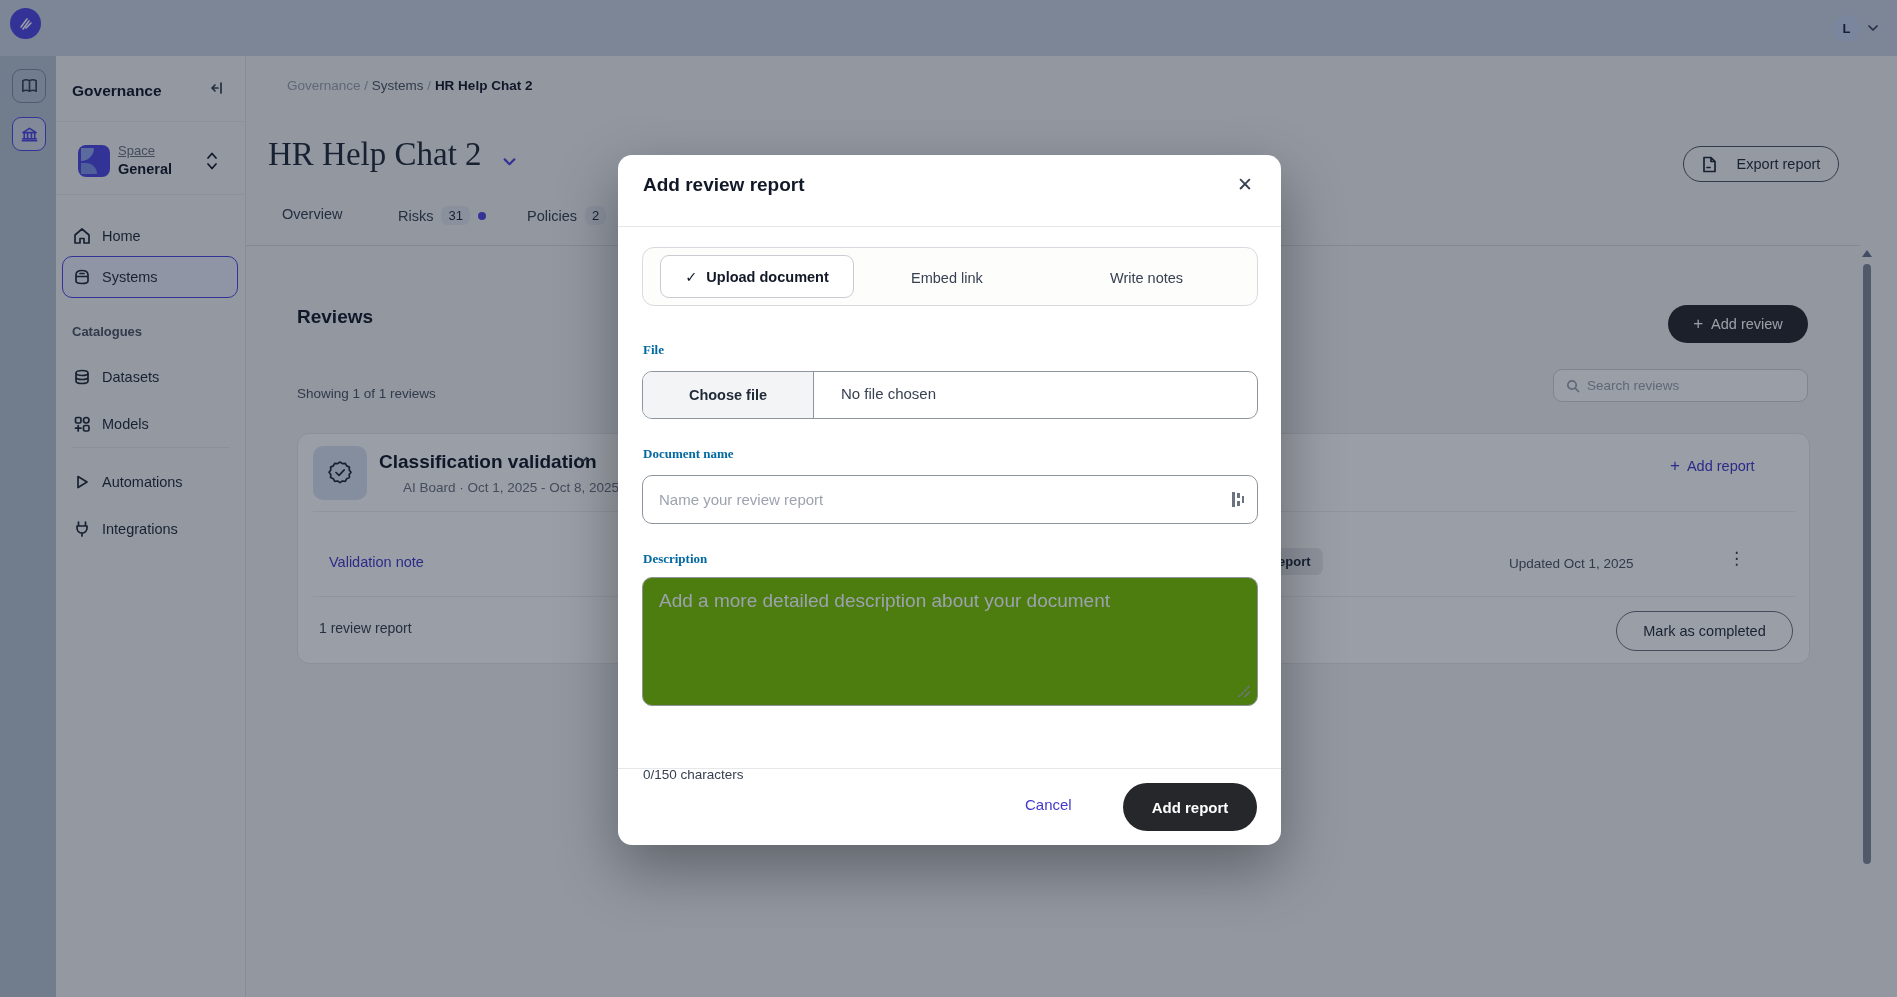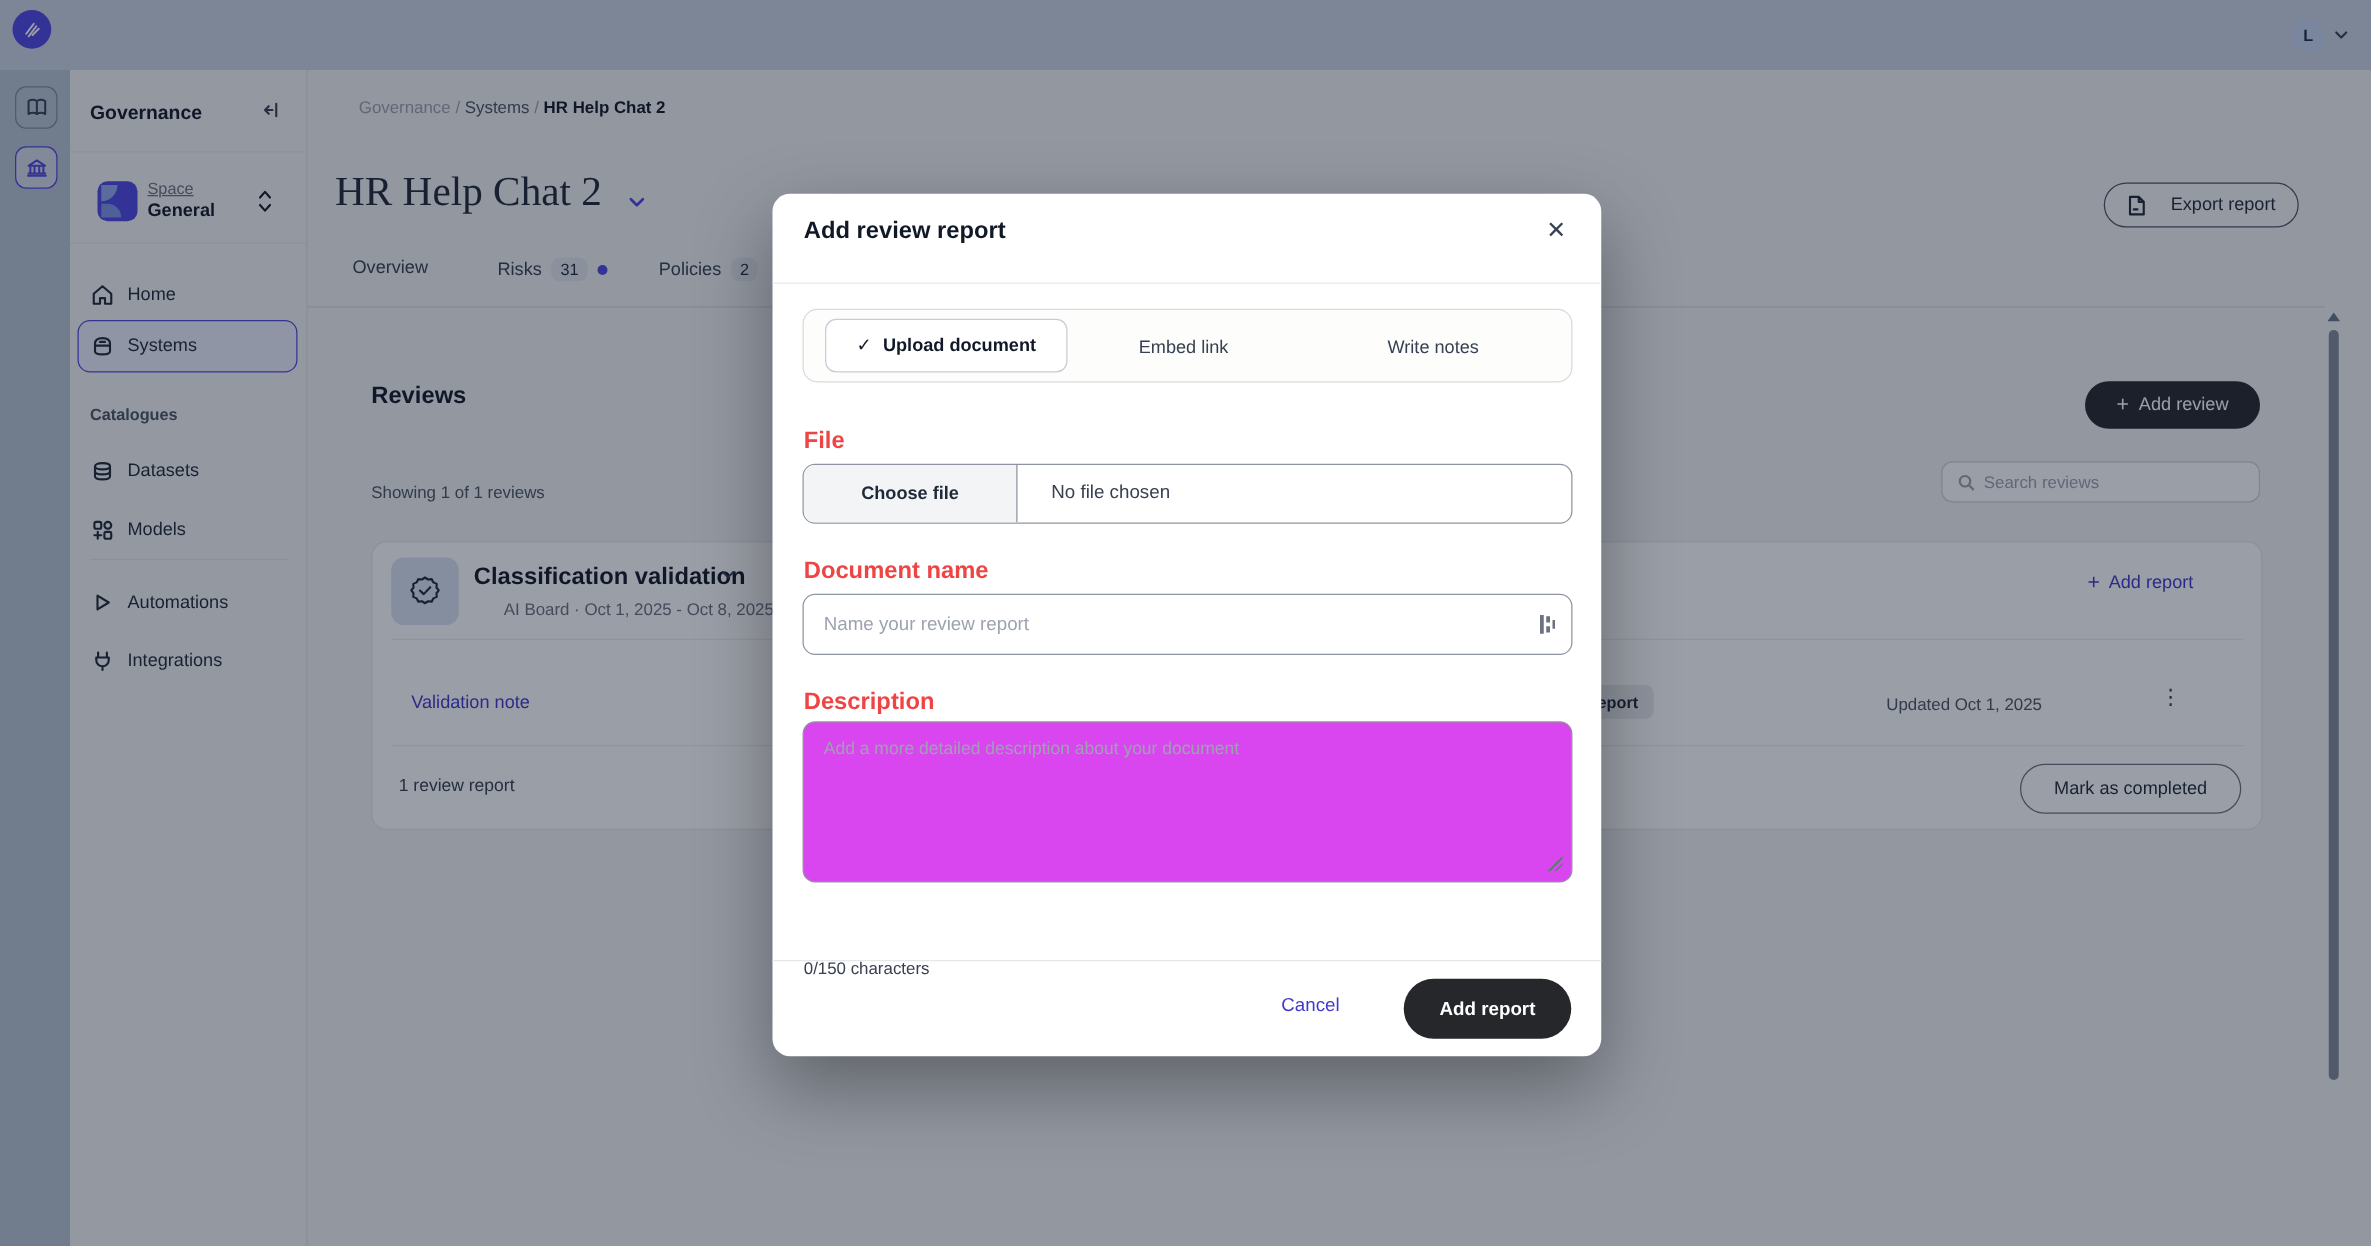--- a/index.html
+++ b/index.html
@@ -72,30 +72,30 @@
 
   
   #overlay { position:absolute; left:0; top:0; width:1897px; height:997px; background:rgba(15,23,42,.42); z-index:50; }
   #modal { position:absolute; left:618px; top:155px; width:663px; height:690px; background:#fff; border-radius:14px; box-shadow:0 24px 60px rgba(0,0,0,.35); z-index:60; }
   .modal-title { position:absolute; left:25px; top:19px; font-size:19px; font-weight:bold; color:#111827; }
   .modal-close { position:absolute; left:612px; top:14px; width:30px; height:30px; display:flex; align-items:center; justify-content:center; font-size:19px; color:#374151; }
   .modal-div { position:absolute; left:0; width:663px; border-top:1px solid #e5e7eb; }
   .seg { position:absolute; left:24px; top:92px; width:616px; height:59px; border:1px solid #d7dade; border-radius:12px; background:#fdfdfc; }
   .seg-chip { position:absolute; left:17px; top:7px; width:194px; height:43px; background:#fff; border:1px solid #c9cdd3; border-radius:9px; display:flex; align-items:center; justify-content:center; gap:9px; font-size:14.5px; font-weight:bold; color:#111827; }
   .seg-item { position:absolute; top:0; height:59px; display:flex; align-items:center; font-size:14.5px; color:#374151; }
-  .field-label { position:absolute; font-size:19px; font-weight:bold; color:#ef4444; }
+  .field-label { position:absolute; font-size:13px; font-weight:bold; color:#0369a1;font-family:Liberation Serif, serif; }
   .required { position:absolute; right:25px; font-size:13.5px; color:#6b7280;margin-top:37px; }
   .file-box { position:absolute; left:24px; top:216px; width:616px; height:48px; border:1px solid #8f959e; border-radius:10px; background:#fff; overflow:hidden; }
   .choose-file { position:absolute; left:0; top:0; width:171px; height:46px; background:#f3f4f5; border-right:1px solid #8f959e; display:flex; align-items:center; justify-content:center; font-size:14.5px; font-weight:bold; color:#1f2937; }
   .file-status { position:absolute; left:198px; top:13px; font-size:15px; color:#374151; }
   .text-input { position:absolute; left:24px; width:616px; border:1px solid #8f959e; border-radius:10px; background:#fff; font-size:15px; color:#111827; padding:0 36px 0 16px; font-family:"Liberation Sans",sans-serif; }
   .text-input::placeholder, .text-area::placeholder { color:#9ca3af; opacity:1; }
   .input-adorn { position:absolute; left:614px; top:337px; width:12px; height:15px; }
   .input-adorn i { position:absolute; background:#6b7280; width:2.5px; }
-  .text-area { position:absolute; left:24px; top:422px; width:616px; height:129px; border:1px solid #8f959e; border-radius:10px; background:#d946ef; font-size:14px; color:#111827; padding:12px 16px; resize:none; font-family:"Liberation Sans",sans-serif; }
+  .text-area { position:absolute; left:24px; top:422px; width:616px; height:129px; border:1px solid #8f959e; border-radius:10px; background:#4d7c0f; font-size:19px; color:#111827; padding:12px 16px; resize:none; font-family:"Liberation Sans",sans-serif; }
   .resize-grip { position:absolute; left:620px; top:530px; width:12px; height:12px; background:
       linear-gradient(135deg, transparent 0 50%, #6b7280 50% 58%, transparent 58% 72%, #6b7280 72% 80%, transparent 80%); }
   .char-counter { position:absolute; left:25px; top:564px; font-size:13.5px; color:#374151;margin-top:48px; }
   .cancel-link { position:absolute; left:407px; top:641px; font-size:15px; color:#4338ca; }
   .modal-submit { position:absolute; left:505px; top:628px; width:134px; height:48px; font-size:15px; font-weight:bold; }
 
   .icon-stroke { stroke:currentColor; fill:none; stroke-width:1.7; stroke-linecap:round; stroke-linejoin:round; }
 </style>
 </head>
 <body>

